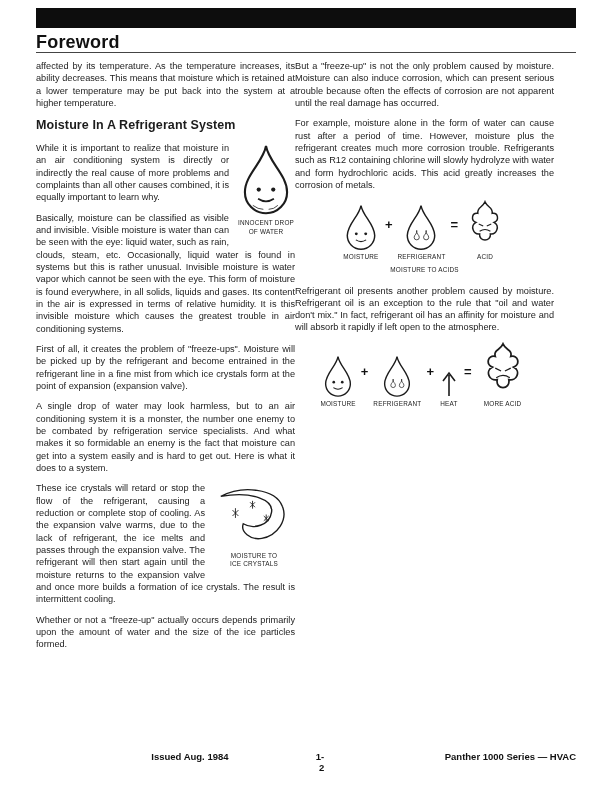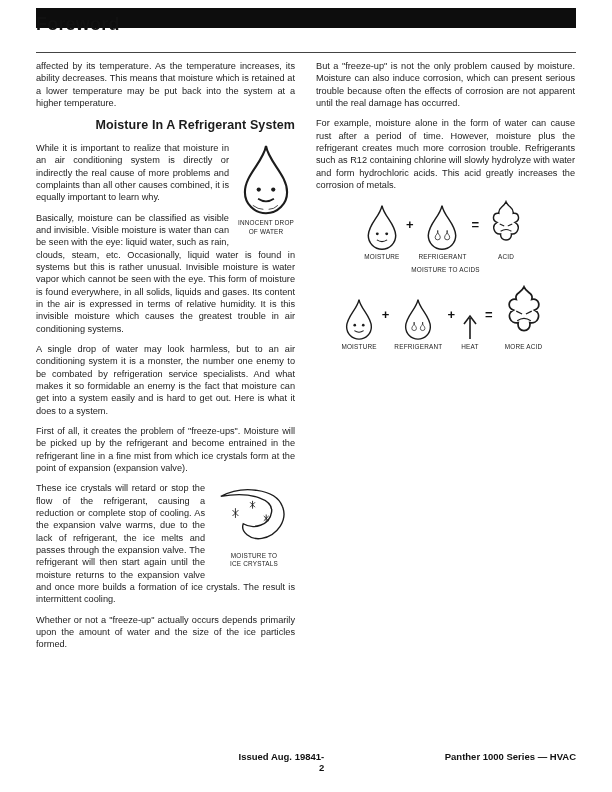--- a/index.html
+++ b/index.html
@@ -10,52 +10,52 @@
     font-family:"Liberation Sans",sans-serif;
     color:#1c1c1c;
     overflow:hidden;
     box-sizing:border-box;
   }
   .top-bar{
     position:absolute;top:8px;left:36px;width:540px;height:20px;
     background:#0d0d0d;
   }
   h1.title{
-    position:absolute;top:14px;left:36px;margin:0;
+    position:absolute;top:32px;left:36px;margin:0;
     font-size:18px;font-weight:bold;letter-spacing:.2px;color:#111;
   }
   .head-rule{
     position:absolute;top:52px;left:36px;width:540px;height:1px;background:#444;
   }
   .columns{
     position:absolute;top:60px;left:36px;width:540px;
-    display:flex;gap:21px;
+    display:flex;
   }
   .col{width:259px;font-size:9.2px;line-height:1.34;text-align:justify;}
   .col p{margin:0 0 8px;}
-  h2.section{font-size:12.5px;font-weight:bold;margin:3px 0 8px;text-align:right;letter-spacing:.1px;}
+  h2.section{font-size:12.5px;font-weight:bold;margin:3px 0 8px;text-align:left;letter-spacing:.1px;}
   .wrap{overflow:visible;}
   figure{margin:0;}
   .fig-right{float:right;text-align:center;margin:0 0 3px 8px;}
   .fig-right figcaption,.labels,.fig-caption{
     font-size:6.4px;line-height:1.35;letter-spacing:.2px;color:#222;
   }
   .fig-center{text-align:center;margin:2px 0 10px;}
   .shape-row{display:flex;justify-content:center;align-items:flex-end;gap:5px;}
   .unit{display:flex;flex-direction:column;align-items:center;}
   .unit .lbl{font-size:6.4px;letter-spacing:.2px;margin-top:2px;color:#222;}
   .op{font-size:13px;font-weight:bold;margin-bottom:28px;color:#111;}
   .fig-caption{margin-top:4px;}
   svg .ln{fill:none;stroke:#1c1c1c;}
   .footer{
     position:absolute;top:751px;left:36px;width:540px;
     display:flex;align-items:baseline;
     font-size:9.5px;font-weight:bold;color:#111;
   }
-  .footer .f-left{flex:1;text-align:right;padding-left:28px;}
+  .footer .f-left{flex:1;text-align:center;padding-left:28px;}
   .footer .f-center{flex:0;text-align:right;}
   .footer .f-right{flex:1;text-align:right;}
 </style>
 </head>
 <body>
 
 <div class="page">
 
   <div class="top-bar"></div>
   <h1 class="title">Foreword</h1>
@@ -79,22 +79,22 @@
           </svg>
           <figcaption>
             <span style="display:block">INNOCENT DROP</span>
             <span style="display:block">OF WATER</span>
           </figcaption>
         </figure>
         <p>While it is important to realize that moisture in an air conditioning system is directly or indirectly the real cause of more problems and complaints than all other causes combined, it is equally important to learn why.</p>
       </div>
 
       <p>Basically, moisture can be classified as visible and invisible. Visible moisture is water than can be seen with the eye: liquid water, such as rain, clouds, steam, etc. Occasionally, liquid water is found in systems but this is rather unusual. Invisible moisture is water vapor which cannot be seen with the eye. This form of moisture is found everywhere, in all solids, liquids and gases. Its content in the air is expressed in terms of relative humidity. It is this invisible moisture which causes the greatest trouble in air conditioning systems.</p>
+      <p>First of all, it creates the problem of "freeze-ups". Moisture will be picked up by the refrigerant and become entrained in the refrigerant line in a fine mist from which ice crystals form at the point of expansion (expansion valve).</p>
       <p>A single drop of water may look harmless, but to an air conditioning system it is a monster, the number one enemy to be combated by refrigeration service specialists. And what makes it so formidable an enemy is the fact that moisture can get into a system easily and is hard to get out. Here is what it does to a system.</p>
-      <p>First of all, it creates the problem of "freeze-ups". Moisture will be picked up by the refrigerant and become entrained in the refrigerant line in a fine mist from which ice crystals form at the point of expansion (expansion valve).</p>
 
       <div class="wrap">
         <figure class="fig-right">
           <svg width="82" height="66" viewBox="0 0 84 66">
             <path class="ln" d="M8 14 C30 2 64 6 71 24 C77 38 66 54 50 57 C38 59 28 50 31 42 C41 48 58 44 60 30 C62 18 40 8 8 14 Z" stroke-width="1.4"></path>
             <path class="ln" d="M20 28 l6 6 M26 28 l-6 6 M23 26 v10" stroke-width=".9"></path>
             <path class="ln" d="M38 20 l5 5 M43 20 l-5 5 M40.5 18.5 v8" stroke-width=".9"></path>
             <path class="ln" d="M52 34 l5 5 M57 34 l-5 5 M54.5 32.5 v8" stroke-width=".9"></path>
           </svg>
           <figcaption>
@@ -138,20 +138,21 @@
               <path class="ln" d="M24 3 C27 10 33 9 32 16 C39 15 40 24 34 26 C41 30 37 40 30 39 C31 48 17 48 18 39 C11 40 7 30 14 26 C8 24 9 15 16 16 C15 9 21 10 24 3 Z" stroke-width="1.6"></path>
               <path class="ln" d="M17 28 l5 2 M31 28 l-5 2" stroke-width="1.2"></path>
               <path class="ln" d="M18 36 Q24 32 30 36" stroke-width="1.2"></path>
             </svg>
             <span class="lbl">ACID</span>
           </span>
         </div>
         <div class="fig-caption">MOISTURE TO ACIDS</div>
       </figure>
 
+      <p>Refrigerant oil presents another problem caused by moisture. Refrigerant oil is an exception to the rule that "oil and water don't mix." In fact, refrigerant oil has an affinity for moisture and will absorb it rapidly if left open to the atmosphere.</p>
 
       <figure class="fig-center">
         <div class="shape-row">
           <span class="unit">
             <svg width="34" height="44" viewBox="0 0 44 56">
               <path class="ln" d="M22 3 C24 15 38 25 38 38 a16 16 0 0 1 -32 0 C6 25 20 15 22 3 Z" stroke-width="1.8"></path>
               <circle cx="16.5" cy="36" r="1.7" fill="#1c1c1c"></circle>
               <circle cx="27.5" cy="36" r="1.7" fill="#1c1c1c"></circle>
               <path class="ln" d="M16 43 Q22 47 28 43" stroke-width="1.3"></path>
             </svg>

